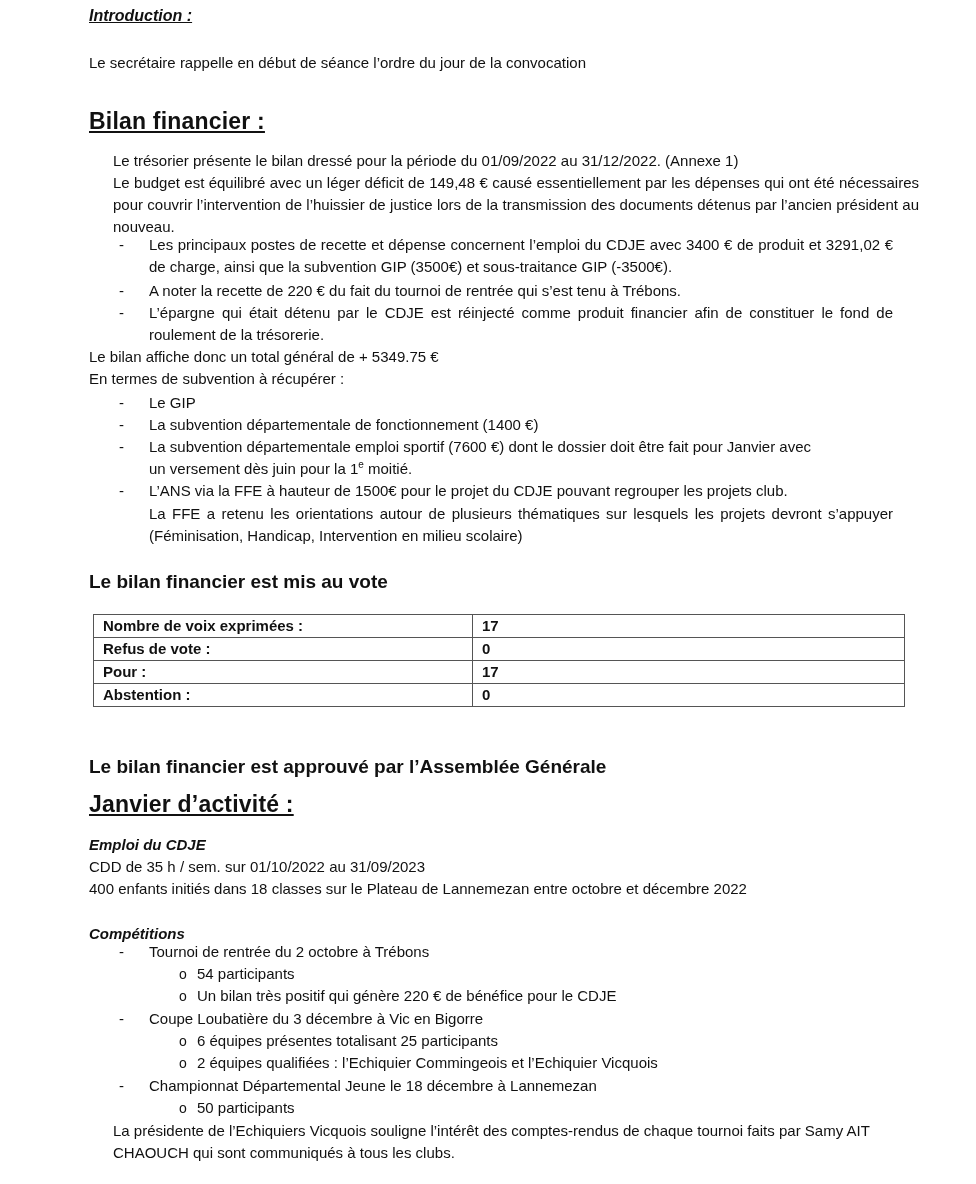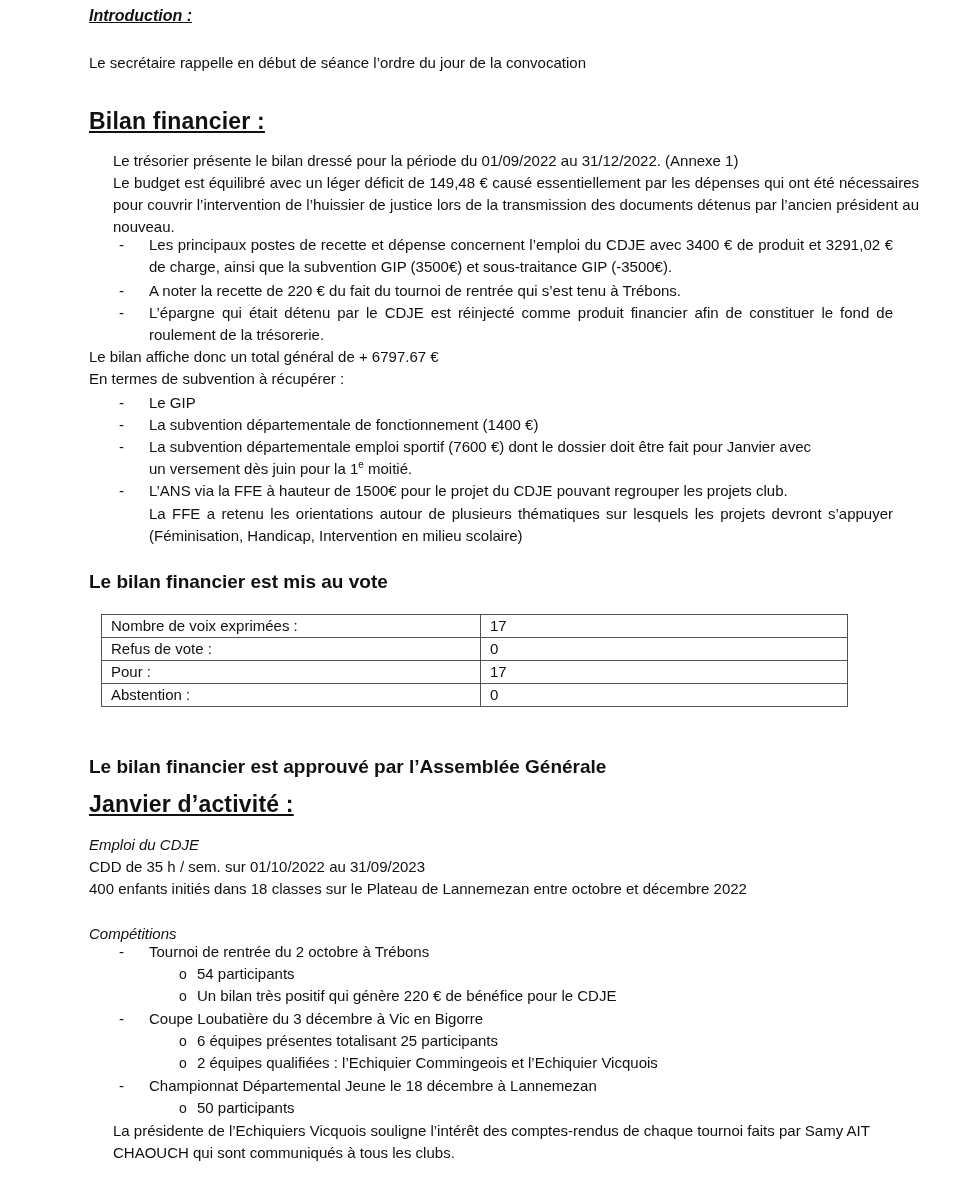--- a/index.html
+++ b/index.html
@@ -6,33 +6,33 @@
   body {
     width: 976px; height: 1184px; position: relative; overflow: hidden;
     font-family: "Liberation Sans", "DejaVu Sans", sans-serif;
     color: #111; font-size: 15px;
   }
   .page { position: absolute; left: 89px; top: 0; width: 806px; }
   .abs { position: absolute; white-space: nowrap; }
   .h-intro { font-weight: bold; font-style: italic; text-decoration: underline; font-size: 16px; }
   .h-big { font-weight: bold; text-decoration: underline; font-size: 23px; letter-spacing: 0.2px; }
   .h-sub { font-weight: bold; font-size: 19px; }
-  .h-em { font-weight: normal; font-style: italic; font-size: 15px; }
+  .h-em { font-weight: bold; font-style: italic; font-size: 15px; }
   .txt { font-size: 15px; line-height: 22px; }
   .para { position: absolute; left: 0; width: 806px; font-size: 15px; line-height: 22px; margin-left: 24px; }
   .just { text-align: justify; }
   .bullet-row { position: absolute; left: 0; width: 806px; font-size: 15px; line-height: 22px; }
   .dash { position: absolute; left: 30px; }
   .btext { position: absolute; left: 60px; width: 744px; }
   .circ { position: absolute; left: 90px; font-size: 14px; }
   .ctext { position: absolute; left: 108px; }
   sup { font-size: 10px; line-height: 0; vertical-align: super; }
   table.vote {
-    position: absolute; left: 12px; top: 614px; width: 747px;
-    border-collapse: collapse; font-size: 15px;
+    position: absolute; left: 4px; top: 614px; width: 812px;
+    border-collapse: collapse; font-size: 15px; font-weight: bold;
   }
   table.vote td {
     border: 1px solid #555; height: 22px; padding: 0 9px; line-height: 22px;
   }
   table.vote td.lbl { width: 360px; }
 </style>
 </head>
 <body>
 
 <div class="page">
@@ -50,21 +50,21 @@
   </div>
   <div class="bullet-row" style="top:280px;">
     <span class="dash">-</span>
     <span class="btext">A noter la recette de 220 € du fait du tournoi de rentrée qui s’est tenu à Trébons.</span>
   </div>
   <div class="bullet-row" style="top:302px;">
     <span class="dash">-</span>
     <span class="btext just">L’épargne qui était détenu par le CDJE est réinjecté comme produit financier afin de constituer le fond de roulement de la trésorerie.</span>
   </div>
 
-  <div class="abs txt" style="top:346px;">Le bilan affiche donc un total général de + 6797.67 €</div>
+  <div class="abs txt" style="top:346px;">Le bilan affiche donc un total général de + 5349.75 €</div>
   <div class="abs txt" style="top:368px;">En termes de subvention à récupérer :</div>
 
   <div class="bullet-row" style="top:392px;">
     <span class="dash">-</span>
     <span class="btext">Le GIP</span>
   </div>
   <div class="bullet-row" style="top:414px;">
     <span class="dash">-</span>
     <span class="btext">La subvention départementale de fonctionnement (1400 €)</span>
   </div>

